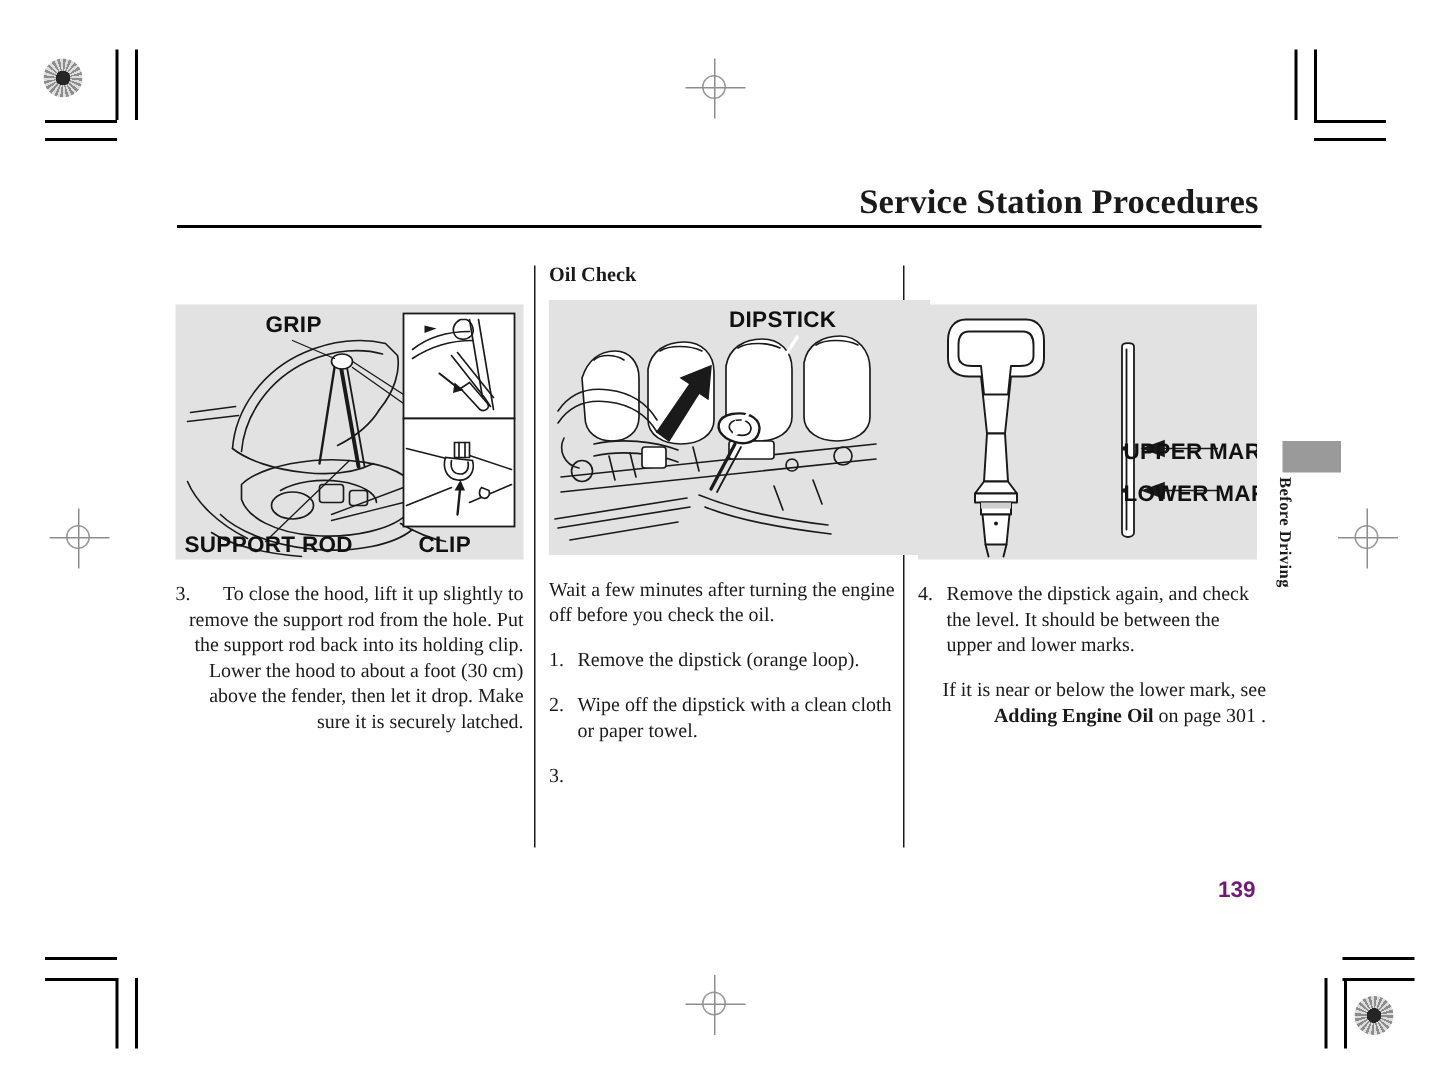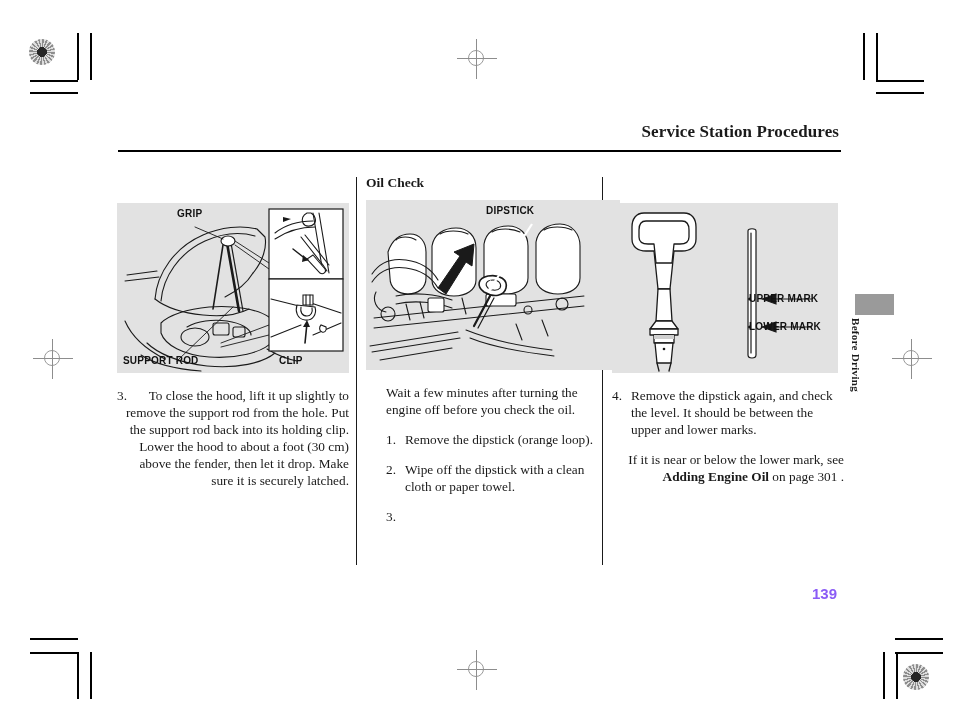--- a/index.html
+++ b/index.html
@@ -57,21 +57,21 @@
     background: #000;
   }
   .cmark.h { height: 1.6px; }
   .cmark.v { width: 1.6px; }
 
   
   .running-head {
     position: absolute;
     right: 115px;
     top: 122px;
-    font-size: 17px;
+    font-size: 23px;
     font-weight: bold;
     letter-spacing: .1px;
     white-space: nowrap;
   }
   .head-rule {
     position: absolute;
     left: 118px;
     top: 150px;
     width: 723px;
     height: 1.6px;
@@ -126,21 +126,21 @@
   
   .panel {
     position: relative;
     background: #e2e2e2;
     overflow: hidden;
   }
   .panel svg { display: block; }
 
   .fig-cap {
     position: absolute;
-    font-size: 10px;
+    font-size: 15px;
     font-weight: bold;
     font-family: "Liberation Sans", sans-serif;
     letter-spacing: .2px;
     white-space: nowrap;
     color: #111;
   }
 
   
   .body-text {
     font-size: 13.3px;
@@ -165,21 +165,21 @@
   .bold { font-weight: bold; margin-left: 33px; }
 
   
   .folio {
     position: absolute;
     left: 812px;
     top: 585px;
     font-size: 15px;
     font-weight: bold;
     font-family: "Liberation Sans", sans-serif;
-    color: #8b5cf6;
+    color: #701a75;
   }
 </style>
 </head>
 <body>
 
 <div class="reg-target" style="left:29px; top:39px;"></div>
 <div class="cmark h" style="left:30px; top:80px; width:48px;"></div>
 <div class="cmark v" style="left:77px; top:33px; height:47px;"></div>
 <div class="cmark v" style="left:90px; top:33px; height:47px;"></div>
 <div class="cmark h" style="left:30px; top:92px; width:48px;"></div>
@@ -364,21 +364,21 @@
 
       <g stroke="#ffffff" stroke-width="2.2" fill="none">
         <path d="M166 24 L126 86"></path>
       </g>
       <path d="M122 92 L124 80 L132 86 Z" fill="#ffffff"></path>
     </svg>
 
     <div class="fig-cap" style="left:120px; top:5px;">DIPSTICK</div>
   </div>
 
-  <div class="body-text" style="margin-top:14px;margin-left:20px;">
+  <div class="body-text" style="margin-top:14px;">
     <p class="para">Wait a few minutes after turning the engine off before you check the oil.</p>
     <ol class="numlist">
       <li>
         <span class="num">1.</span>
         <span>Remove the dipstick (orange loop).</span>
       </li>
       <li>
         <span class="num">2.</span>
         <span>Wipe off the dipstick with a clean cloth or paper towel.</span>
       </li>

